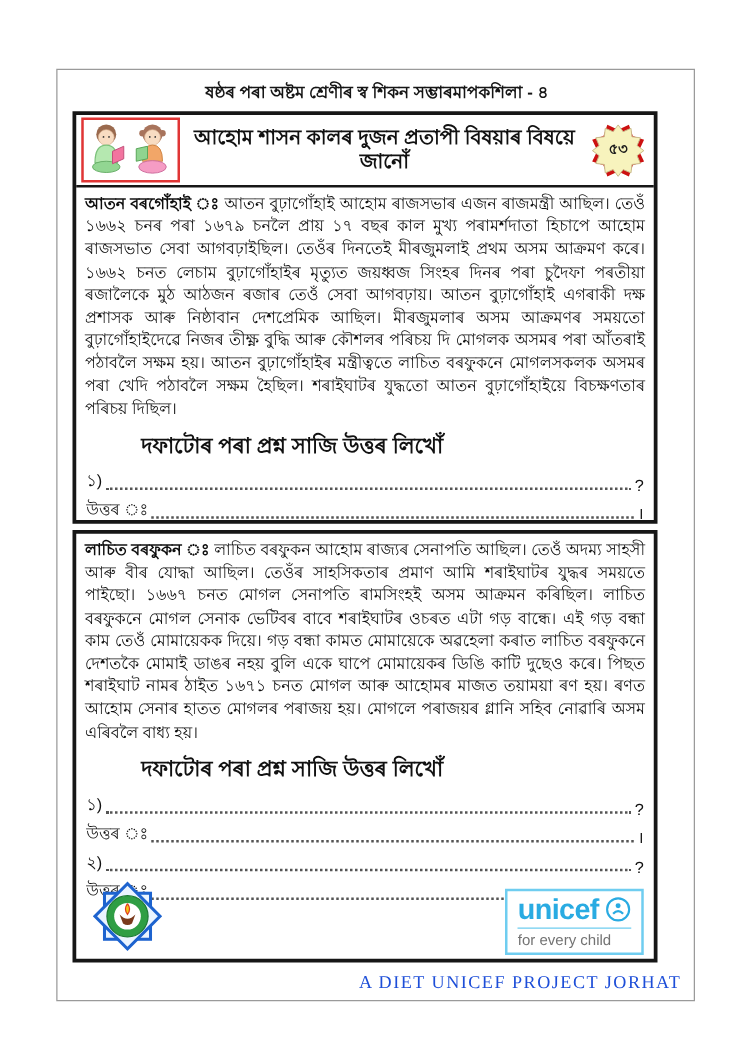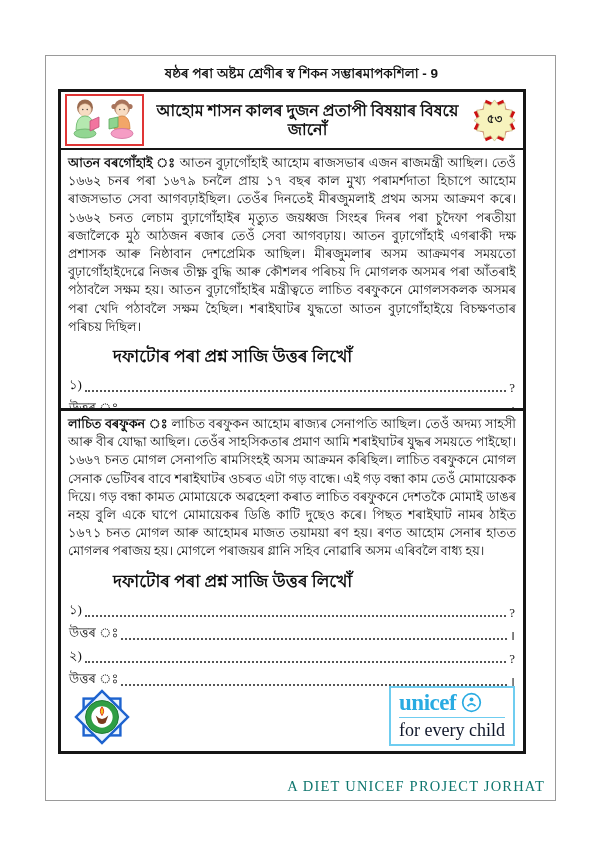--- a/index.html
+++ b/index.html
@@ -13,24 +13,23 @@
     border:1px solid #9a9a9a; background:#fff;
   }
   .header-row {
     position:absolute; top:7px; left:15px; right:13px;
     display:flex; justify-content:center;
     font-size:13.5px; font-weight:bold; color:#151515;
   }
   .box {
     position:absolute; left:12px; width:468px; background:#fff;
     border:3px solid #161616;
-    font-family:Liberation Serif, serif;
   }
   .box1 { top:33px; height:330px; }
-  .box2 { top:352px; height:346px; }
+  .box2 { top:368px; height:346px; }
 
   .title-row {
     display:flex; align-items:center; gap:6px; height:58px;
     border-bottom:2px solid #161616; padding:0 4px;
   }
   .children-frame {
     width:79px; height:52px; border:2px solid #e03535; background:#fff;
     flex:0 0 auto; display:flex; align-items:center; justify-content:center;
   }
   .lesson-title { flex:1; text-align:center; font-weight:bold; font-size:16px; line-height:1.2; }
@@ -51,48 +50,48 @@
 
   .qline {
     display:flex; align-items:flex-end; margin:0 8px; height:23px; font-size:13px;
   }
   .qline .label { white-space:nowrap; }
   .qline .dots { flex:1; margin:0 3px 4px; border-bottom:2px dotted #555; }
   .qline .endmark { white-space:nowrap; }
 
   .logos-row {
     position:absolute; left:10px; right:8px; bottom:3px;
-    display:flex; justify-content:space-between; align-items:flex-start;
+    display:flex; justify-content:space-between; align-items:flex-end;
   }
   .diet-logo { width:62px; height:62px; }
 
   .unicef-box {
     border:2px solid #6fcdf0; padding:3px 8px 3px; color:#29abe2; background:#fff;
   }
   .unicef-top { display:flex; align-items:center; gap:5px; }
   .unicef-word {
     font-size:23px; font-weight:bold; letter-spacing:-0.5px; line-height:1; color:#29abe2;
   }
   .unicef-divider { height:0; border-top:1.5px solid #6fcdf0; margin:3px 0 2px; }
-  .unicef-tag { font-size:18px; color:#0f172a; }
+  .unicef-tag { font-size:12px; color:#737373; }
 
   .project-line {
     position:absolute; right:10px; top:722px;
     font-family:"Liberation Serif","DejaVu Serif",serif;
-    font-size:14.5px; letter-spacing:1.2px; color:#0f766e;
+    font-size:14.5px; letter-spacing:1.2px; color:#1d4ed8;
   }
 </style>
 </head>
 <body>
 
 <div class="page">
 
   <div class="header-row">
     <span>ষষ্ঠৰ পৰা অষ্টম শ্ৰেণীৰ স্ব শিকন সম্ভাৰ</span>
-    <span>মাপকশিলা - 9</span>
+    <span>মাপকশিলা - ৪</span>
   </div>
 
   <div class="box box1">
 
     <div class="title-row">
       <div class="children-frame">
         <svg width="73" height="46" viewBox="0 0 73 46">
 
           <circle cx="17" cy="10.5" r="8" fill="#9a6a4e"></circle>
           <circle cx="17" cy="13" r="6.3" fill="#f8dcc2" stroke="#d8b090" stroke-width="0.5"></circle>

